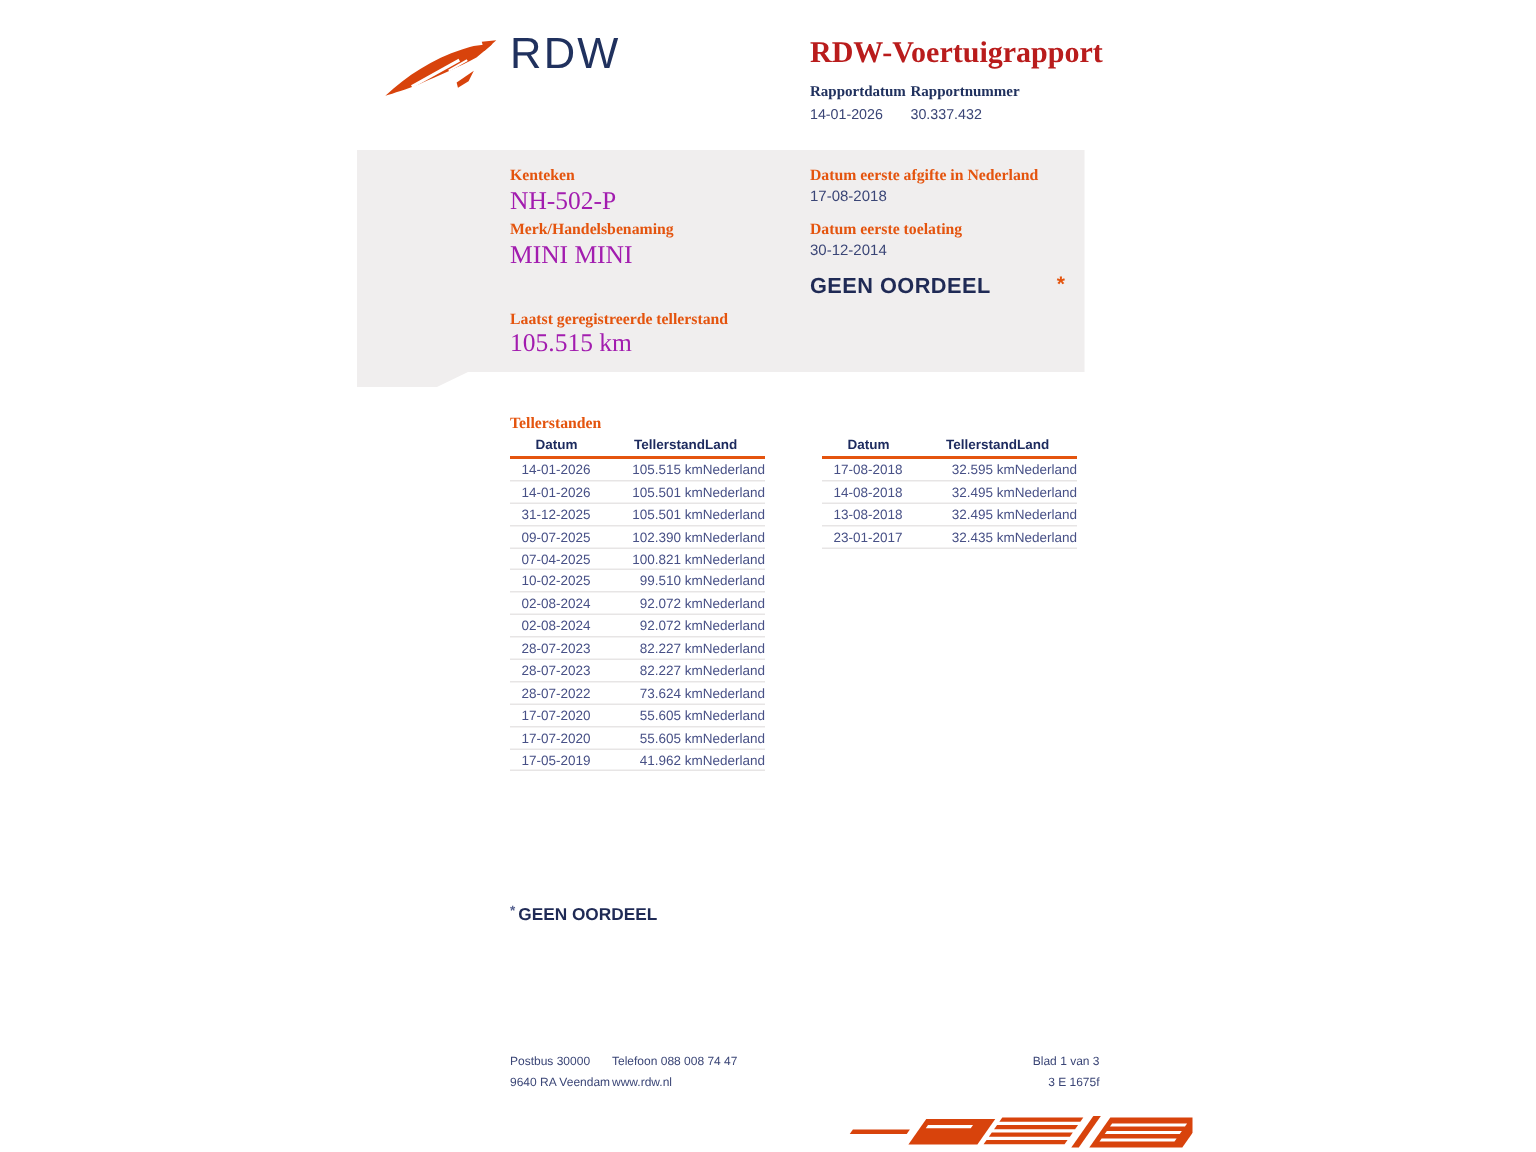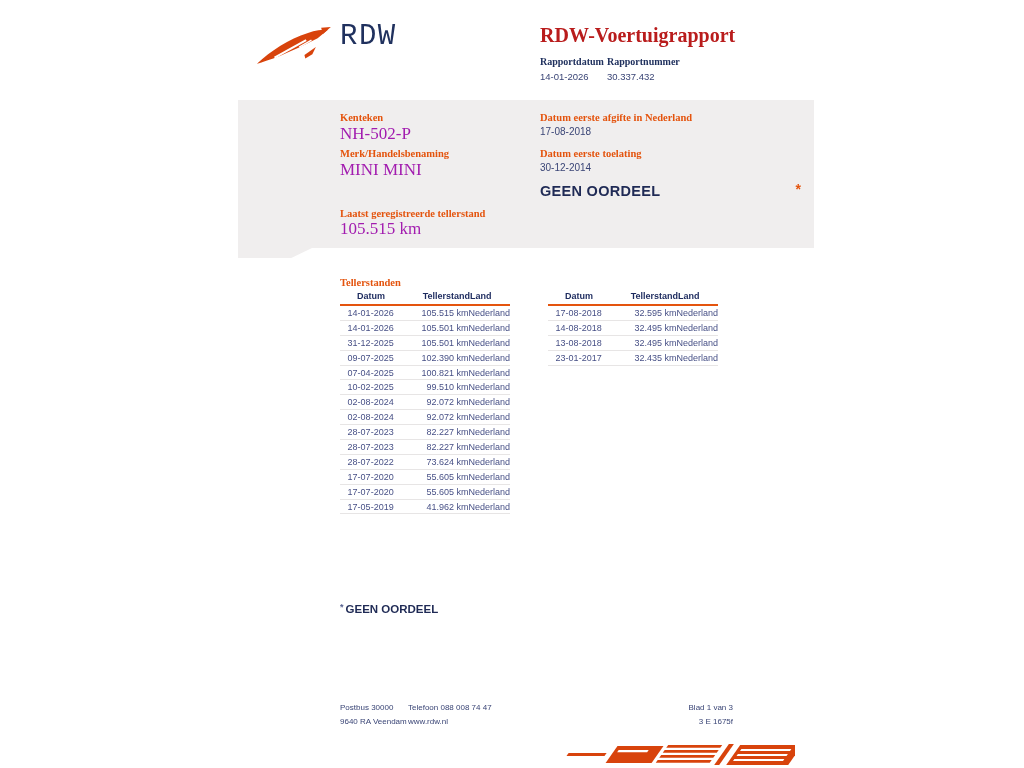--- a/index.html
+++ b/index.html
@@ -2,33 +2,33 @@
 <html><head>
 <meta charset="utf-8">
 <style>
   * { margin:0; padding:0; box-sizing:border-box; }
   html,body { width:1024px; height:768px; background:#ffffff; }
   body { font-family:"Liberation Sans", sans-serif; color:#26305F; }
   .page { position:relative; width:1024px; height:768px; overflow:hidden; background:#ffffff; }
 
   
   .feather { position:absolute; left:252px; top:26px; width:82px; height:44px; }
-  .logo-text { position:absolute; left:340px; top:20px; font-family:Liberation Mono, monospace;
+  .logo-text { position:absolute; left:340px; top:20px; font-family:Liberation Sans, sans-serif;
                font-size:29px; letter-spacing:1.5px; color:#20315E; }
   .doc-title { position:absolute; left:540px; top:24px; font-family:"Liberation Serif", serif;
                font-weight:bold; font-size:20px; color:#b91c1c; }
   .report-meta { position:absolute; left:540px; top:56px; display:flex; }
   .meta-col { margin-right:14px; }
   .meta-col .m-label { font-family:"Liberation Serif", serif; font-weight:bold; font-size:10px;
                        color:#20315E; white-space:nowrap; }
   .meta-col .m-value { font-size:9.5px; color:#3A4576; margin-top:4px; }
   .meta-col:first-child { width:67px; margin-right:0; }
 
   
-  .summary-box { position:absolute; left:238px; top:100px; width:576px; height:148px; background:#F0EEEE; }
+  .summary-box { position:absolute; left:238px; top:100px; width:485px; height:148px; background:#F0EEEE; }
   .box-tab { position:absolute; left:238px; top:248px; width:74px; height:10px; background:#F0EEEE;
              clip-path:polygon(0 0, 100% 0, 72% 100%, 0 100%); }
   .sb-lbl { position:absolute; font-family:"Liberation Serif", serif; font-weight:bold;
             font-size:10.5px; color:#E4540E; }
   .sb-big { position:absolute; font-family:"Liberation Serif", serif; font-size:17px; color:#a21caf; }
   .sb-sm  { position:absolute; font-size:10px; color:#3A4576; }
   .sb-oordeel { position:absolute; left:302px; top:83px; font-size:14.5px; font-weight:bold;
                 letter-spacing:0.3px; color:#1F2A55; }
   .sb-star { position:absolute; right:13px; top:81px; color:#E4540E; font-size:14px; font-weight:bold; }
 

